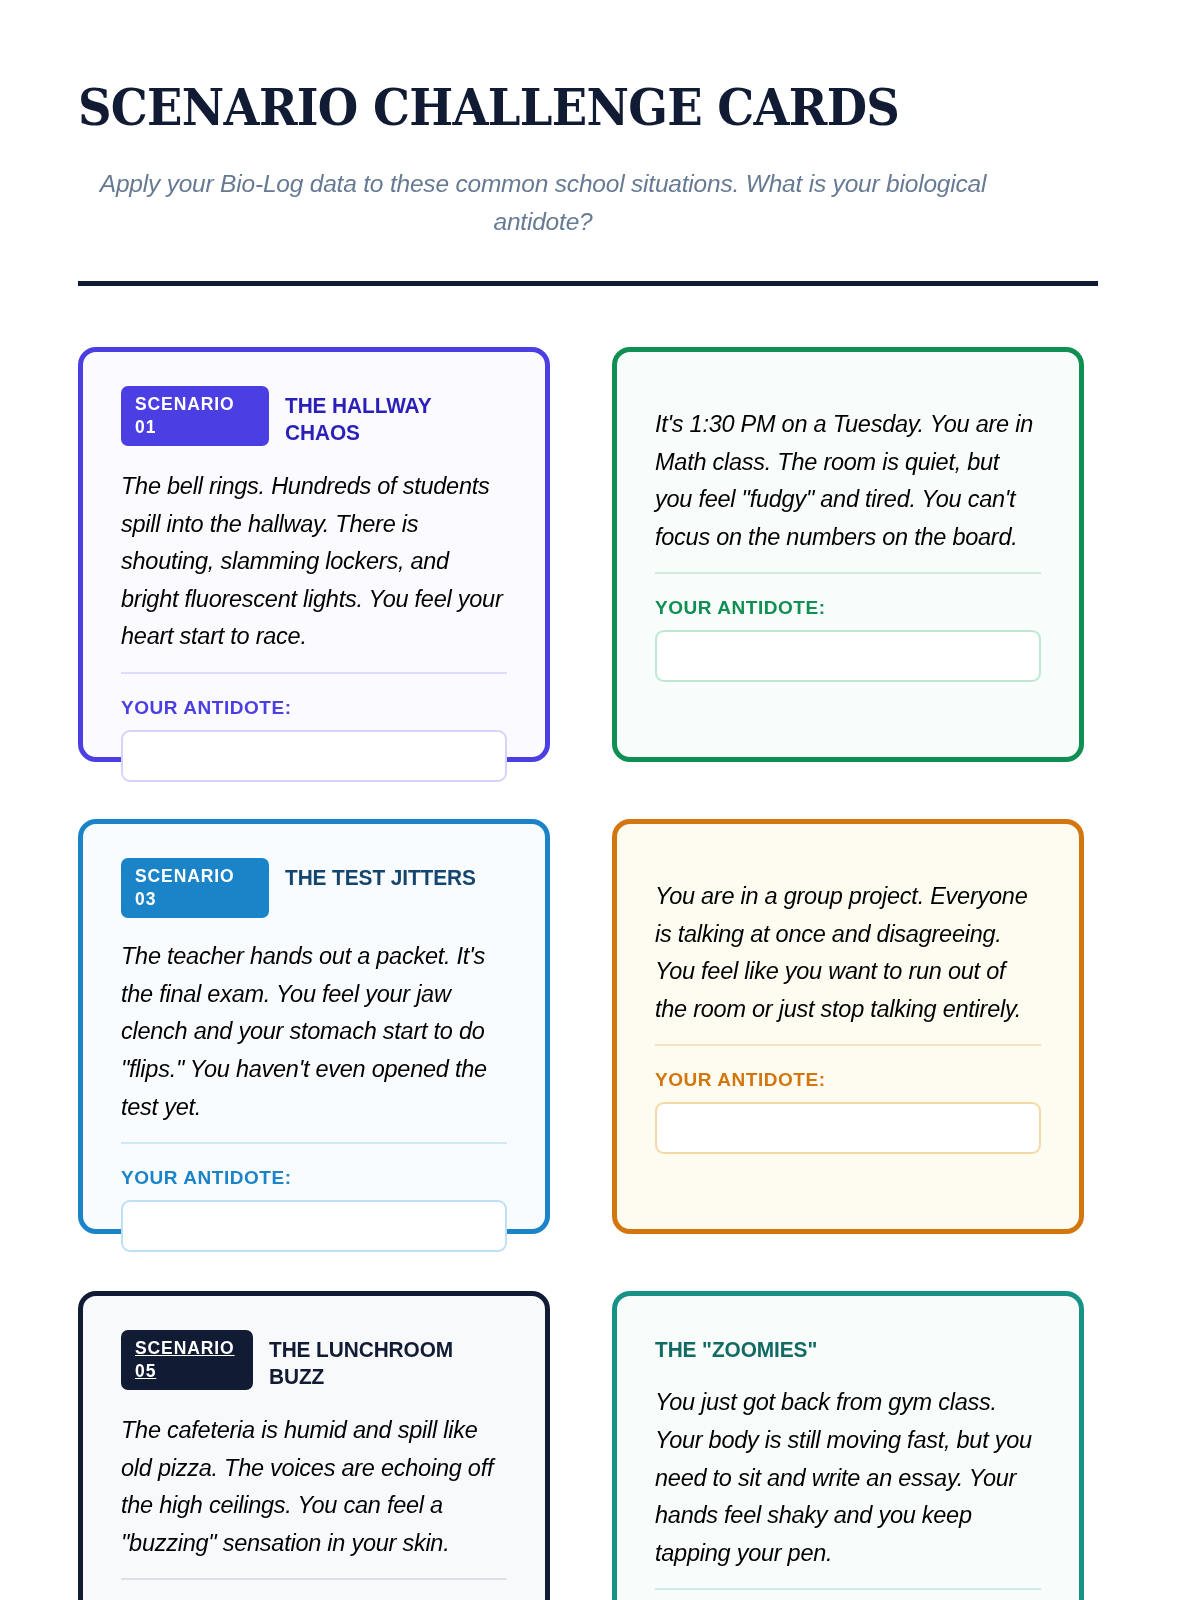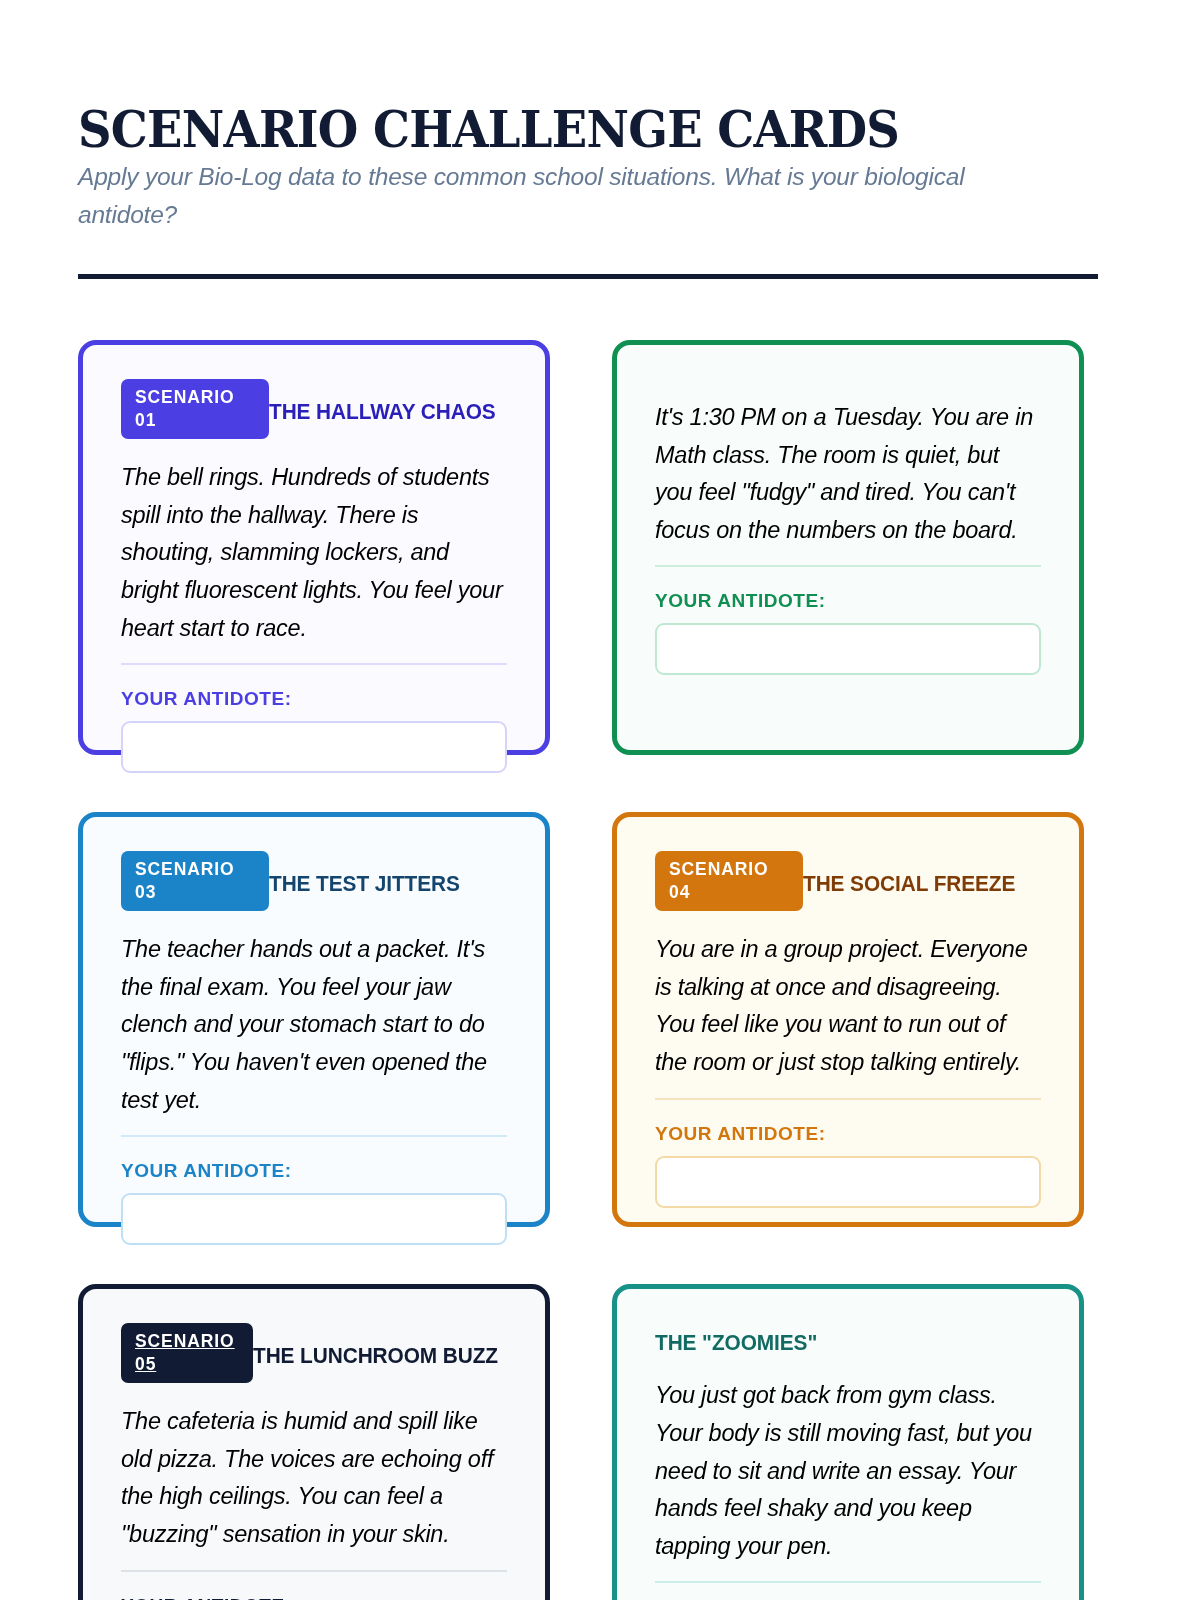--- a/index.html
+++ b/index.html
@@ -14,47 +14,48 @@
 
   body {
     font-family: "Liberation Sans", "DejaVu Sans", sans-serif;
     color: #111c34;
   }
 
   .page {
     position: relative;
     width: 1200px;
     height: 1360px;
-    padding: 100px 78px 0 78px;
+    padding: 78px 78px 0 78px;
   }
 
   
   .page-header { padding-top: 4px; }
 
   .page-title {
     font-family: "DejaVu Serif", "Liberation Serif", serif;
     font-weight: bold;
     font-size: 50px;
     letter-spacing: -0.8px;
     line-height: 1.05;
     color: #111c34;
     text-transform: uppercase;
     transform: scaleX(0.93);
     transform-origin: left center;
   }
 
   .page-subtitle {
-    margin-top: 1px;
+    margin-top: 30px;
     font-size: 24.5px;
     line-height: 1.56;
     font-style: italic;
     font-weight: 500;
     color: #667a94;
     max-width: 930px;
     letter-spacing: -0.2px;
+    text-align: center;
   }
 
   .header-rule {
     margin-top: 40px;
     height: 5px;
     background: #111c34;
     width: 1020px;
   }
 
   
@@ -71,21 +72,22 @@
     position: relative;
     border-radius: 18px;
     border-style: solid;
     border-width: 5px;
     padding: 34px 38px 30px 38px;
     height: 415px;
   }
 
   .card-head {
     display: flex;
-    align-items: center;
+    align-items: flex-start;
+    gap: 16px;
     margin-bottom: 6px;
   }
 
   .scenario-badge {
     flex: 0 0 auto;
     display: inline-block;
     color: #ffffff;
     font-size: 17.5px;
     font-weight: bold;
     letter-spacing: 0.9px;
@@ -192,24 +194,20 @@
         <span class="scenario-badge">SCENARIO 03</span>
         <span class="scenario-title">THE TEST JITTERS</span>
       </div>
       <div class="scenario-body">The teacher hands out a packet. It's the final exam. You feel your jaw clench and your stomach start to do "flips." You haven't even opened the test yet.</div>
       <div class="card-divider"></div>
       <div class="antidote-label">YOUR ANTIDOTE:</div>
       <input class="antidote-input" type="text" value="" style="">
     </div>
 
     <div class="scenario-card" style="--accent: #d2760d; --cardbg: #fefbf1; --titlecol: #803c06; --divider: #f5e3bd; --inputborder: #f2d9a6;">
-      <div class="card-head">
-        <span class="scenario-badge">SCENARIO 04</span>
-        <span class="scenario-title">THE SOCIAL FREEZE</span>
-      </div>
       <div class="scenario-body">You are in a group project. Everyone is talking at once and disagreeing. You feel like you want to run out of the room or just stop talking entirely.</div>
       <div class="card-divider"></div>
       <div class="antidote-label">YOUR ANTIDOTE:</div>
       <input class="antidote-input" type="text" value="" style="">
     </div>
 
     <div class="scenario-card badge-wrap" style="--accent: #111c34; --cardbg: #f8f9fb; --titlecol: #111c34; --divider: #dde1e8; --inputborder: #d3d8e1;">
       <div class="card-head">
         <span class="scenario-badge">SCENARIO 05</span>
         <span class="scenario-title">THE LUNCHROOM BUZZ</span>

